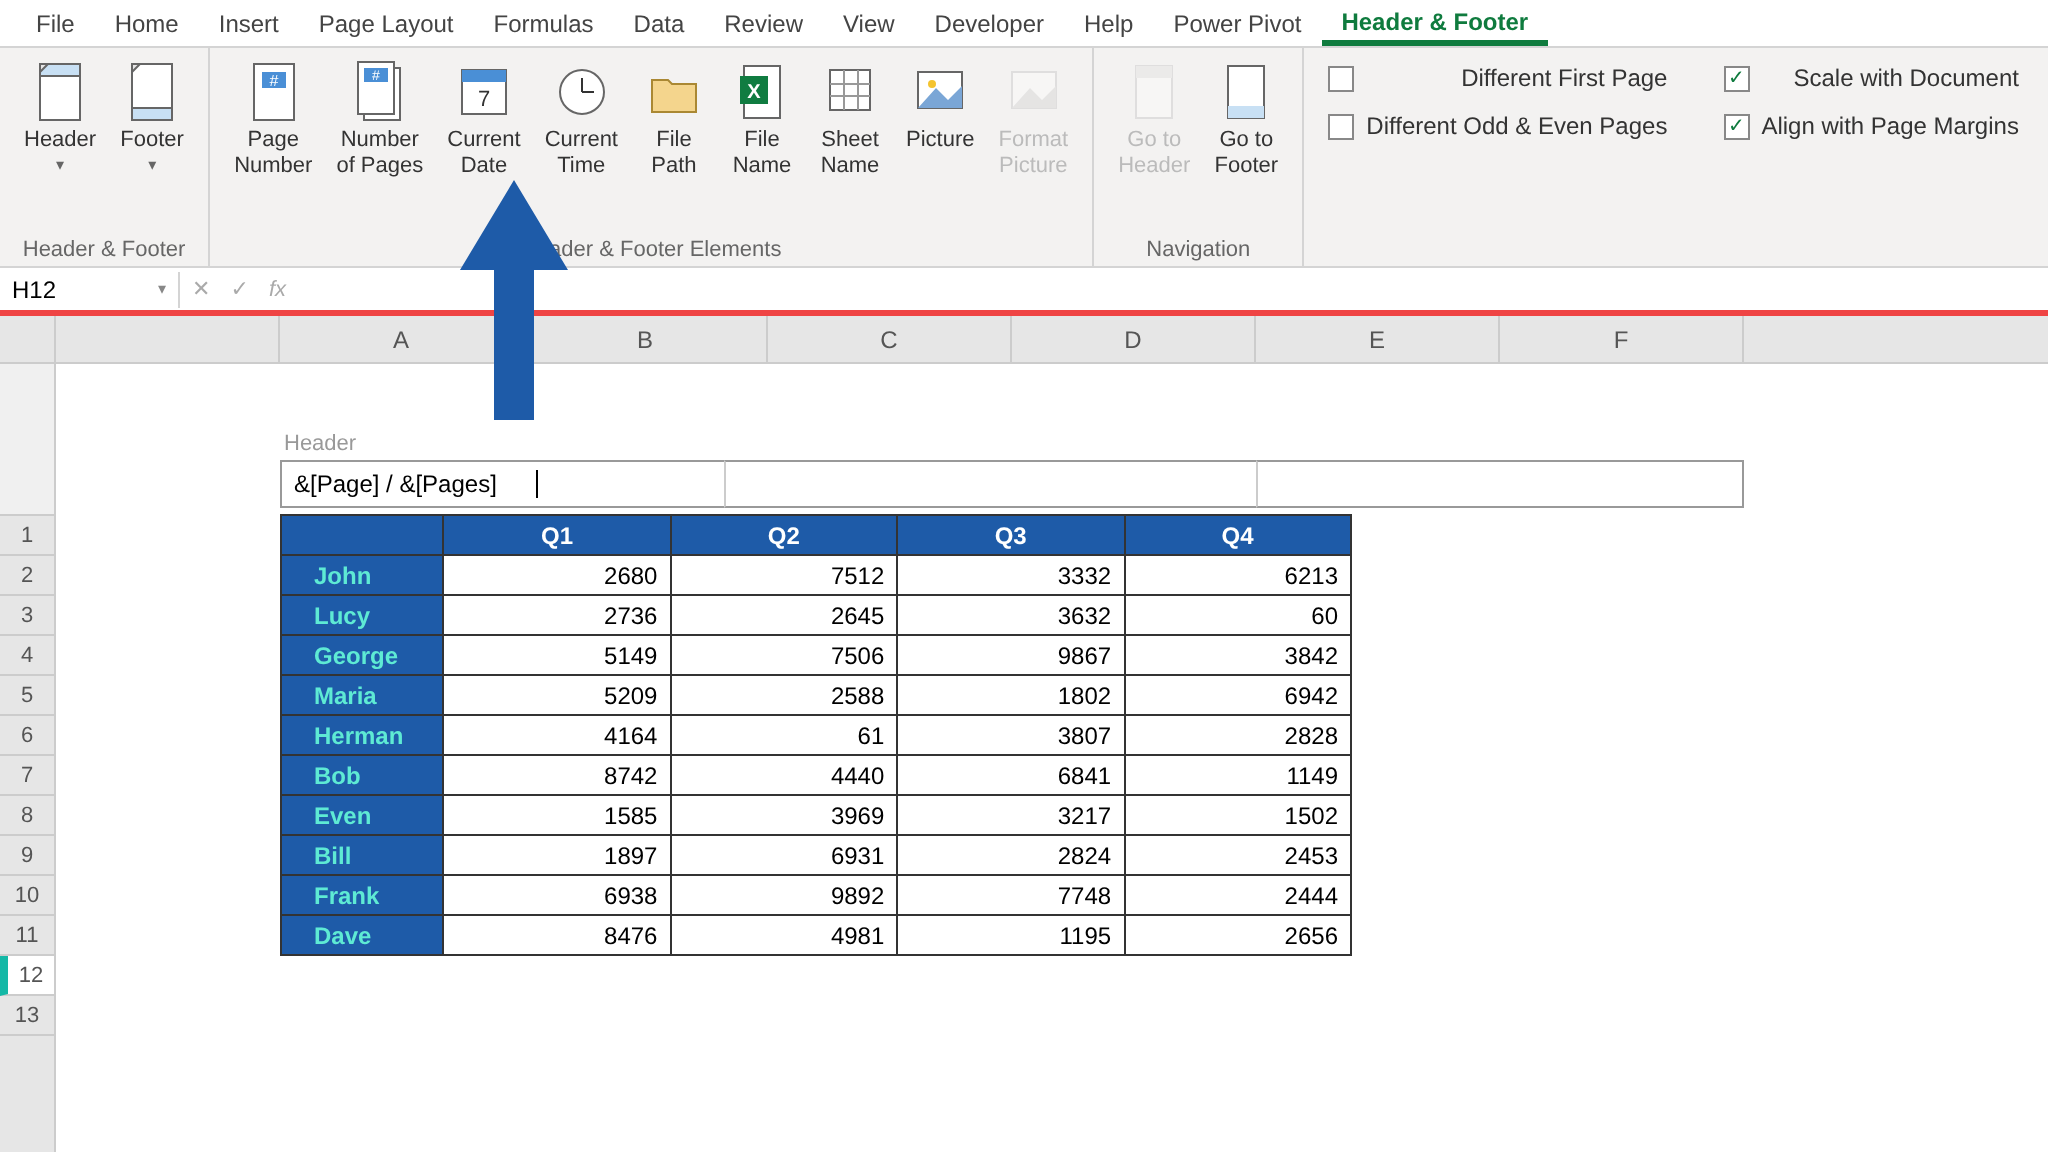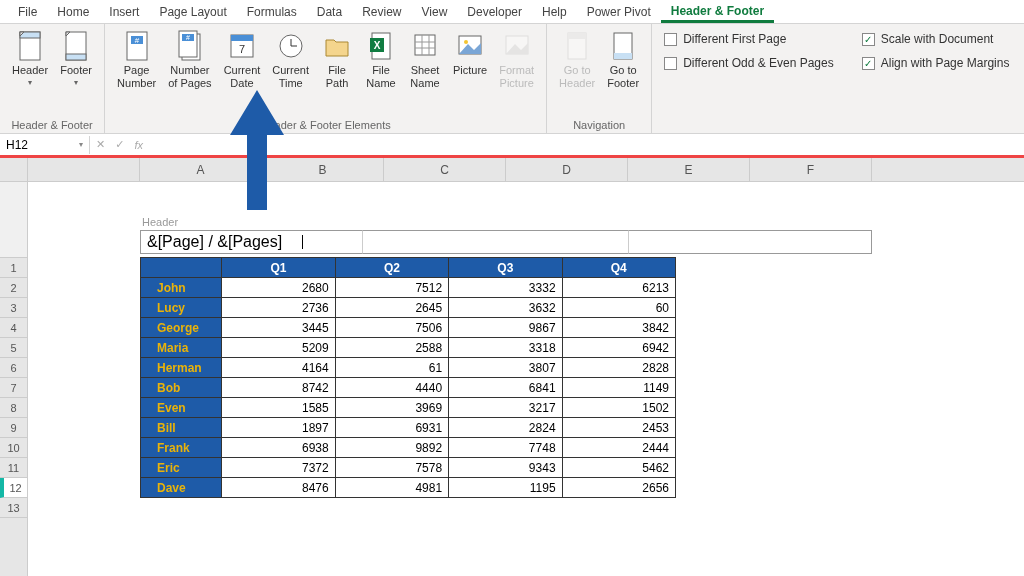--- a/index.html
+++ b/index.html
@@ -18,21 +18,21 @@
 .ribbon-btn { display: flex; flex-direction: column; align-items: center; justify-content: flex-start; padding: 2px 6px; cursor: pointer; min-width: 40px; }
 .ribbon-btn .icon { width: 32px; height: 32px; display: flex; align-items: center; justify-content: center; margin-bottom: 2px; }
 .ribbon-btn .lbl { font-size: 11px; text-align: center; line-height: 1.15; color: #333; white-space: pre-line; }
 .ribbon-btn.disabled .lbl { color: #bbb; }
 .ribbon-btn.disabled svg { opacity: 0.35; }
 .drop-arrow { font-size: 8px; color: #666; margin-top: 1px; }
 
 .options-group { display: flex; flex-direction: column; padding: 8px 12px 2px 12px; flex: 1; }
 .opt-cols { display: flex; gap: 28px; }
 .opt-col { display: flex; flex-direction: column; gap: 10px; }
-.opt-item { display: flex; align-items: center; gap: 6px; font-size: 12px; color: #333; }
+.opt-item { display: flex; align-items: center; gap: 6px; font-size: 12px; color: #333; justify-content: space-between; }
 .chk { width: 13px; height: 13px; border: 1px solid #888; background: #fff; display: inline-flex; align-items: center; justify-content: center; font-size: 10px; color: #0f7b3e; }
 
 
 .formula-bar { display: flex; align-items: center; height: 24px; border-bottom: 3px solid #ef4444; background: #fff; }
 .name-box { width: 90px; border-right: 1px solid #d4d4d4; padding: 2px 6px; font-size: 12px; display: flex; align-items: center; justify-content: space-between; }
 .name-box .dd { font-size: 8px; color: #888; }
 .fx-controls { display: flex; align-items: center; padding: 0 6px; gap: 10px; color: #aaa; font-size: 11px; }
 
 
 .sheet-area { display: flex; height: calc(576px - 24px - 110px - 24px); background: #fff; }
@@ -44,30 +44,30 @@
 
 .sheet-right { flex: 1; display: flex; flex-direction: column; }
 .col-headers { display: flex; height: 24px; background: #e6e6e6; border-bottom: 1px solid #ccc; }
 .col-gap { width: 112px; border-right: 1px solid #ccc; }
 .col-hdr { width: 122px; border-right: 1px solid #ccc; text-align: center; font-size: 12px; color: #555; line-height: 24px; }
 
 .page-wrap { flex: 1; padding-left: 112px; position: relative; background: #fff; }
 .page { width: 732px; background: #fff; }
 .header-label { font-size: 11px; color: #999; padding: 34px 0 2px 2px; }
 .header-boxes { display: flex; width: 732px; }
-.hbox { border: 1px solid #999; height: 24px; padding: 2px 6px; font-size: 16px; display: flex; align-items: center; }
+.hbox { border: 1px solid #999; height: 24px; padding: 2px 6px; font-size: 12px; display: flex; align-items: center; }
 .hbox.left { width: 222px; border-right: none; background: #fff; }
 .hbox.mid { width: 266px; border-right: none; border-left: 1px solid #ccc; }
 .hbox.right { width: 244px; border-left: 1px solid #ccc; }
 .cursor { display: inline-block; width: 1px; height: 14px; background: #000; margin-left: 20px; }
 
 .data-table { border-collapse: collapse; width: 536px; margin-top: 3px; }
 .data-table th, .data-table td { border: 1px solid #333; height: 20px; font-size: 12px; padding: 0 6px; }
 .data-table thead th { background: #1e5ba8; color: #fff; font-weight: 700; text-align: center; }
-.data-table tbody td.name { background: #1e5ba8; color: #eab308; font-weight: 700; text-align: left; width: 84px; padding-left: 16px; }
+.data-table tbody td.name { background: #1e5ba8; color: #5eead4; font-weight: 700; text-align: left; width: 84px; padding-left: 16px; }
 .data-table tbody td.val { text-align: right; width: 128px; background: #fff; margin-left: 46px; }
 
 
 .arrow-anno { position: absolute; left: 222px; top: 90px; pointer-events: none; z-index: 50; }
 .arrow-anno svg { display: block; }
 </style>
 </head>
 <body>
 
 <div class="tabs">
@@ -346,30 +346,30 @@
               </tr>
               <tr>
                 <td class="name">Lucy</td>
                 <td class="val">2736</td>
                 <td class="val">2645</td>
                 <td class="val">3632</td>
                 <td class="val">60</td>
               </tr>
               <tr>
                 <td class="name">George</td>
-                <td class="val">3445</td>
+                <td class="val">5149</td>
                 <td class="val">7506</td>
                 <td class="val">9867</td>
                 <td class="val">3842</td>
               </tr>
               <tr>
                 <td class="name">Maria</td>
                 <td class="val">5209</td>
                 <td class="val">2588</td>
-                <td class="val">3318</td>
+                <td class="val">1802</td>
                 <td class="val">6942</td>
               </tr>
               <tr>
                 <td class="name">Herman</td>
                 <td class="val">4164</td>
                 <td class="val">61</td>
                 <td class="val">3807</td>
                 <td class="val">2828</td>
               </tr>
               <tr>
@@ -394,27 +394,20 @@
                 <td class="val">2453</td>
               </tr>
               <tr>
                 <td class="name">Frank</td>
                 <td class="val">6938</td>
                 <td class="val">9892</td>
                 <td class="val">7748</td>
                 <td class="val">2444</td>
               </tr>
               <tr>
-                <td class="name">Eric</td>
-                <td class="val">7372</td>
-                <td class="val">7578</td>
-                <td class="val">9343</td>
-                <td class="val">5462</td>
-              </tr>
-              <tr>
                 <td class="name">Dave</td>
                 <td class="val">8476</td>
                 <td class="val">4981</td>
                 <td class="val">1195</td>
                 <td class="val">2656</td>
               </tr>
             </tbody>
         </table>
       </div>
     </div>

